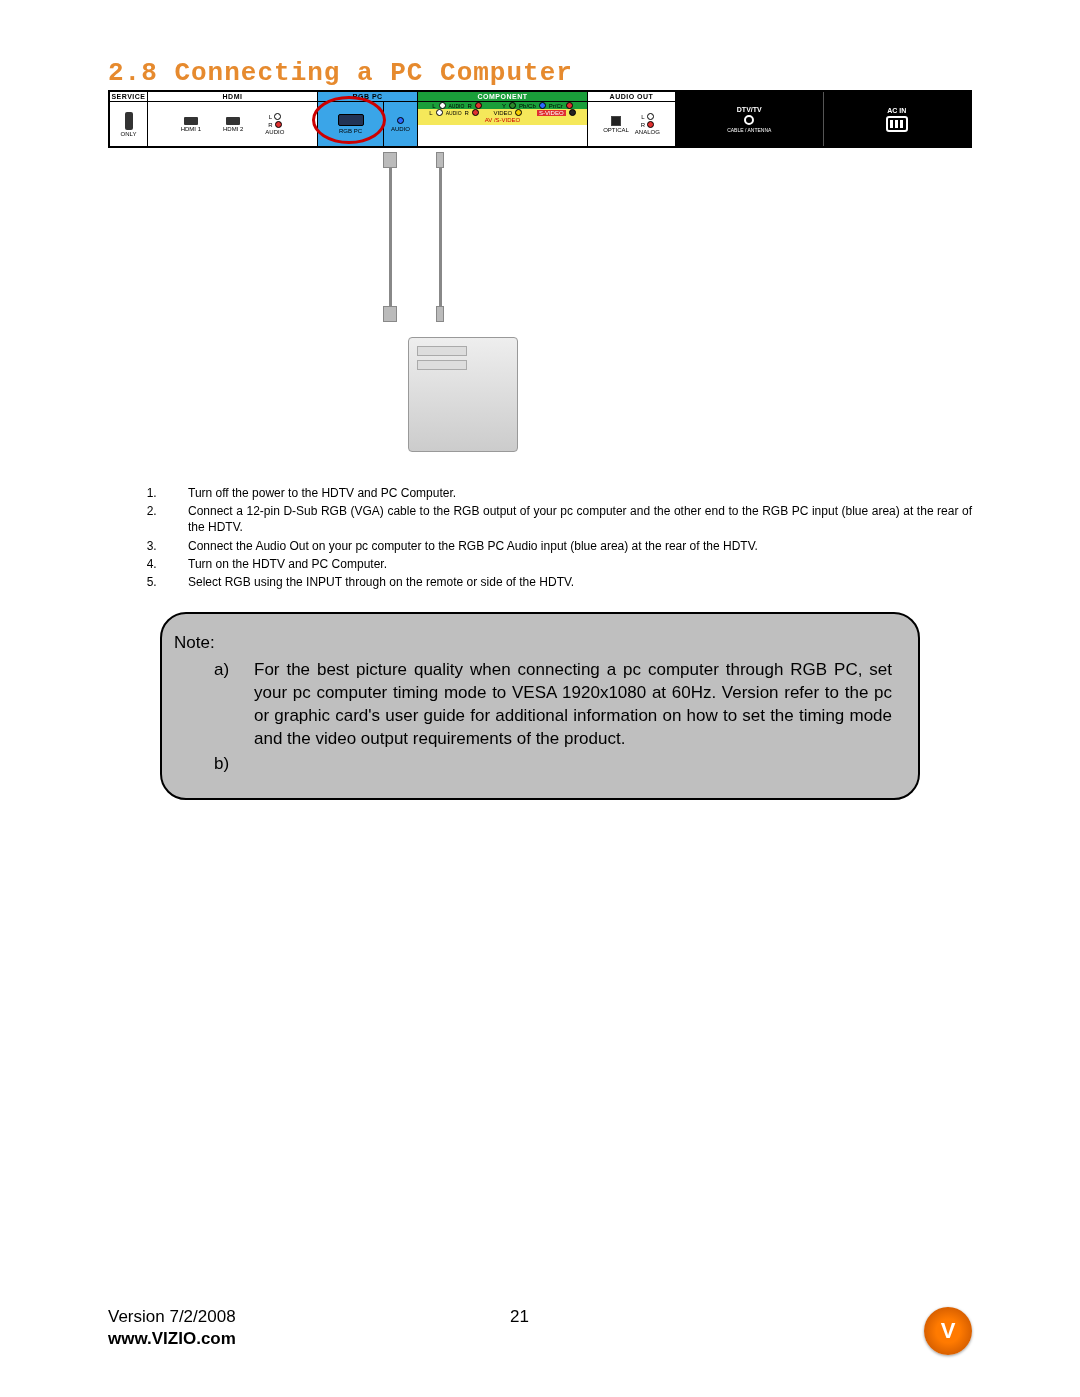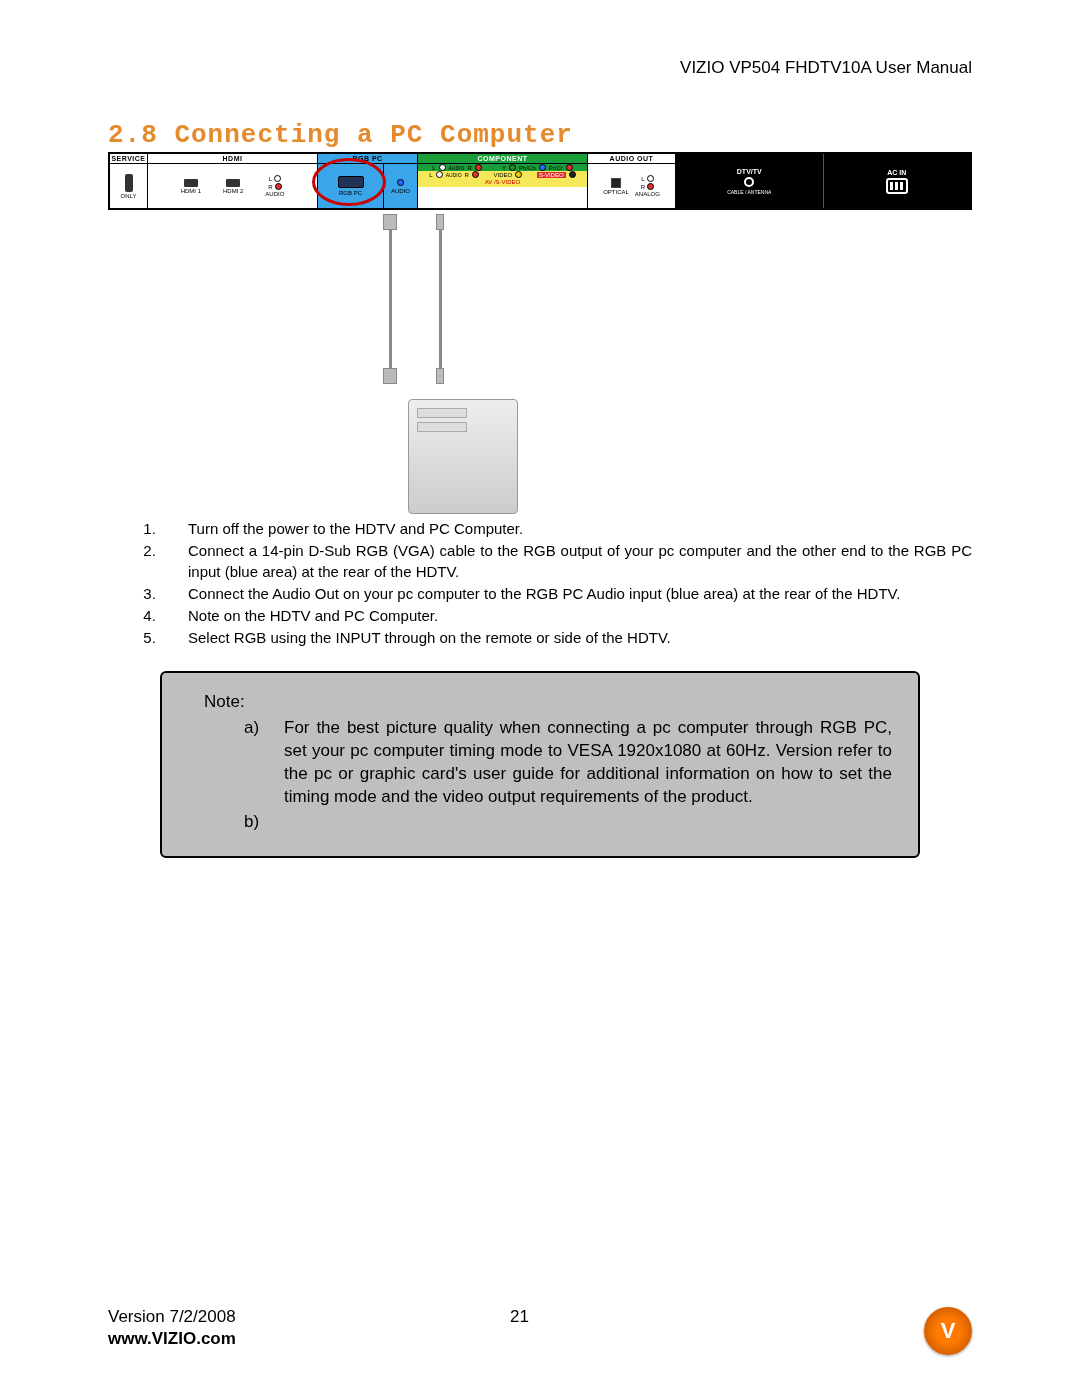--- a/index.html
+++ b/index.html
@@ -100,31 +100,32 @@
   .pc {
     position:absolute; left:40px; top:185px; width:110px; height:115px;
     background:linear-gradient(#eee,#ccc);
     border:1px solid #999; border-radius:4px;
   }
   .pc-slot { position:absolute; top:8px; left:8px; width:50px; height:10px; background:#ddd; border:1px solid #aaa; }
   .pc-slot2 { top:22px; }
   .ol {
     list-style: decimal;
     margin-left: 52px;
-    font-size: 15px;
+    font-size: 12px;
     line-height: 1.35;
+    margin-top: 28px;
   }
   .ol li { padding-left: 28px; margin-bottom: 2px; text-align: justify; }
   .note-box {
     margin: 22px 0 0 52px;
     width: 760px;
     border: 2px solid #000;
-    border-radius: 6px;
+    border-radius: 26px;
     background: #bfbfbf;
-    padding: 18px 26px 20px 42px;
+    padding: 18px 26px 20px 12px;
     font-size: 17px;
     line-height: 1.35;
   }
   .note-list { list-style: none; margin-top: 4px; }
   .note-list li { display:flex; gap: 34px; text-align: justify; margin-bottom: 2px; }
   .note-letter { min-width: 46px; padding-left: 40px; }
   .footer {
     position: absolute;
     bottom: 48px;
     left: 108px;
@@ -154,21 +155,20 @@
   .av-row{ flex:1; display:flex; align-items:center; justify-content:space-around; padding:0 4px; background:#f5e85a;}
   .rgbpc-body{ display:flex; width:100%; height:100%; }
   .rgbpc-l{ flex:1; display:flex; flex-direction:column; align-items:center; justify-content:center; gap:2px;}
   .rgbpc-r{ width:34px; border-left:1px solid #000; display:flex; flex-direction:column; align-items:center; justify-content:center; gap:2px;}
   .vga{ width:26px; height:12px; background:#235; border:1px solid #000; border-radius:2px;}
 </style>
 </head>
 <body>
 
 <div class="page">
-  <div class="header-right">VIZIO VP504 FHDTV10A User Manual</div>
 
   <div class="section-title">2.8 Connecting a PC Computer</div>
 
   <div class="panel-strip">
 
     <div class="panel-sec service">
       <div class="sec-header">SERVICE</div>
       <div class="sec-body col-flex">
         <div class="tiny-port" style="height:18px;width:8px;border-radius:2px;"></div>
         <div class="sub-lbl">ONLY</div>
@@ -307,23 +307,23 @@
         <div class="plug" style="width:8px;"></div>
     </div>
     <div class="pc">
       <div class="pc-slot"></div>
         <div class="pc-slot pc-slot2"></div>
     </div>
   </div>
 
   <ol class="ol">
     <li>Turn off the power to the HDTV and PC Computer.</li>
-    <li>Connect a 14-pin D-Sub RGB (VGA) cable to the RGB output of your pc computer and the other end to the RGB PC input (blue area) at the rear of the HDTV.</li>
+    <li>Connect a 12-pin D-Sub RGB (VGA) cable to the RGB output of your pc computer and the other end to the RGB PC input (blue area) at the rear of the HDTV.</li>
     <li>Connect the Audio Out on your pc computer to the RGB PC Audio input (blue area) at the rear of the HDTV.</li>
-    <li>Note on the HDTV and PC Computer.</li>
+    <li>Turn on the HDTV and PC Computer.</li>
     <li>Select RGB using the INPUT through on the remote or side of the HDTV.</li>
   </ol>
 
   <div class="note-box">
     <div>Note:</div>
     <ul class="note-list">
       <li>
         <span class="note-letter">a)</span>
         <span>For the best picture quality when connecting a pc computer through RGB PC, set your pc computer timing mode to VESA 1920x1080 at 60Hz. Version refer to the pc or graphic card's user guide for additional information on how to set the timing mode and the video output requirements of the product.</span>
       </li>

